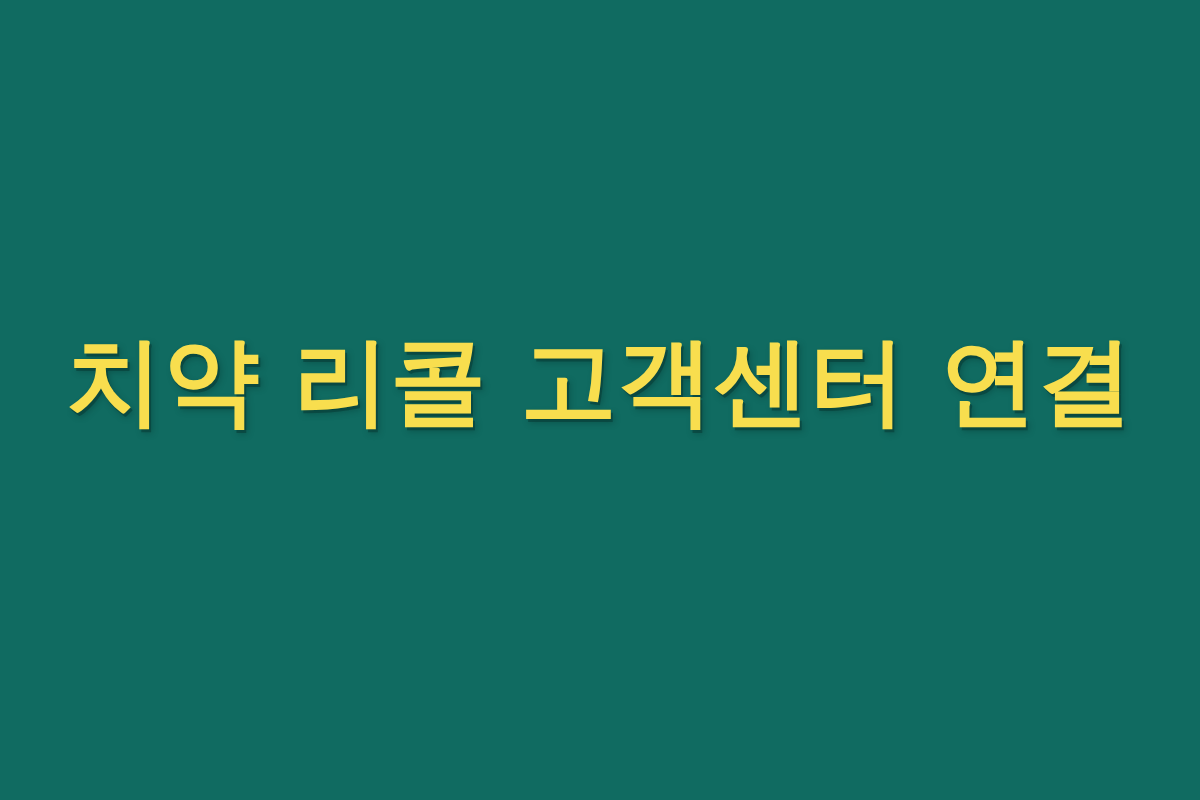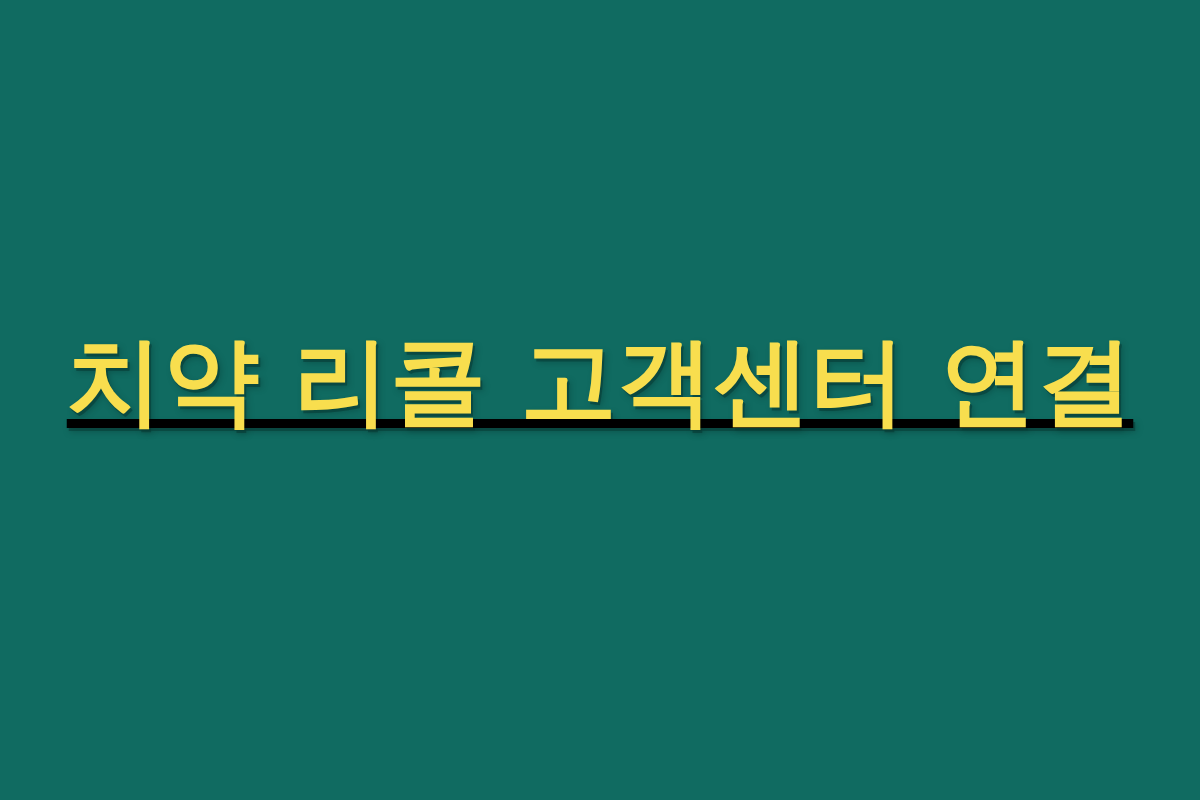--- a/index.html
+++ b/index.html
@@ -31,21 +31,20 @@
 
   .headline-block {
     width: 1056px;
     text-align: center;
     display: flex;
     flex-direction: column;
     align-items: center;
     justify-content: center;
     
     margin-top: -38px;
-    text-decoration: underline;
   }
 
   .headline-line {
     display: block;
     color: #F8DE4E;
     font-family: "DejaVu Sans", "Liberation Sans", sans-serif;
     font-weight: 700;
     font-size: 96px;
     line-height: 1.42;
     letter-spacing: 0.005em;

